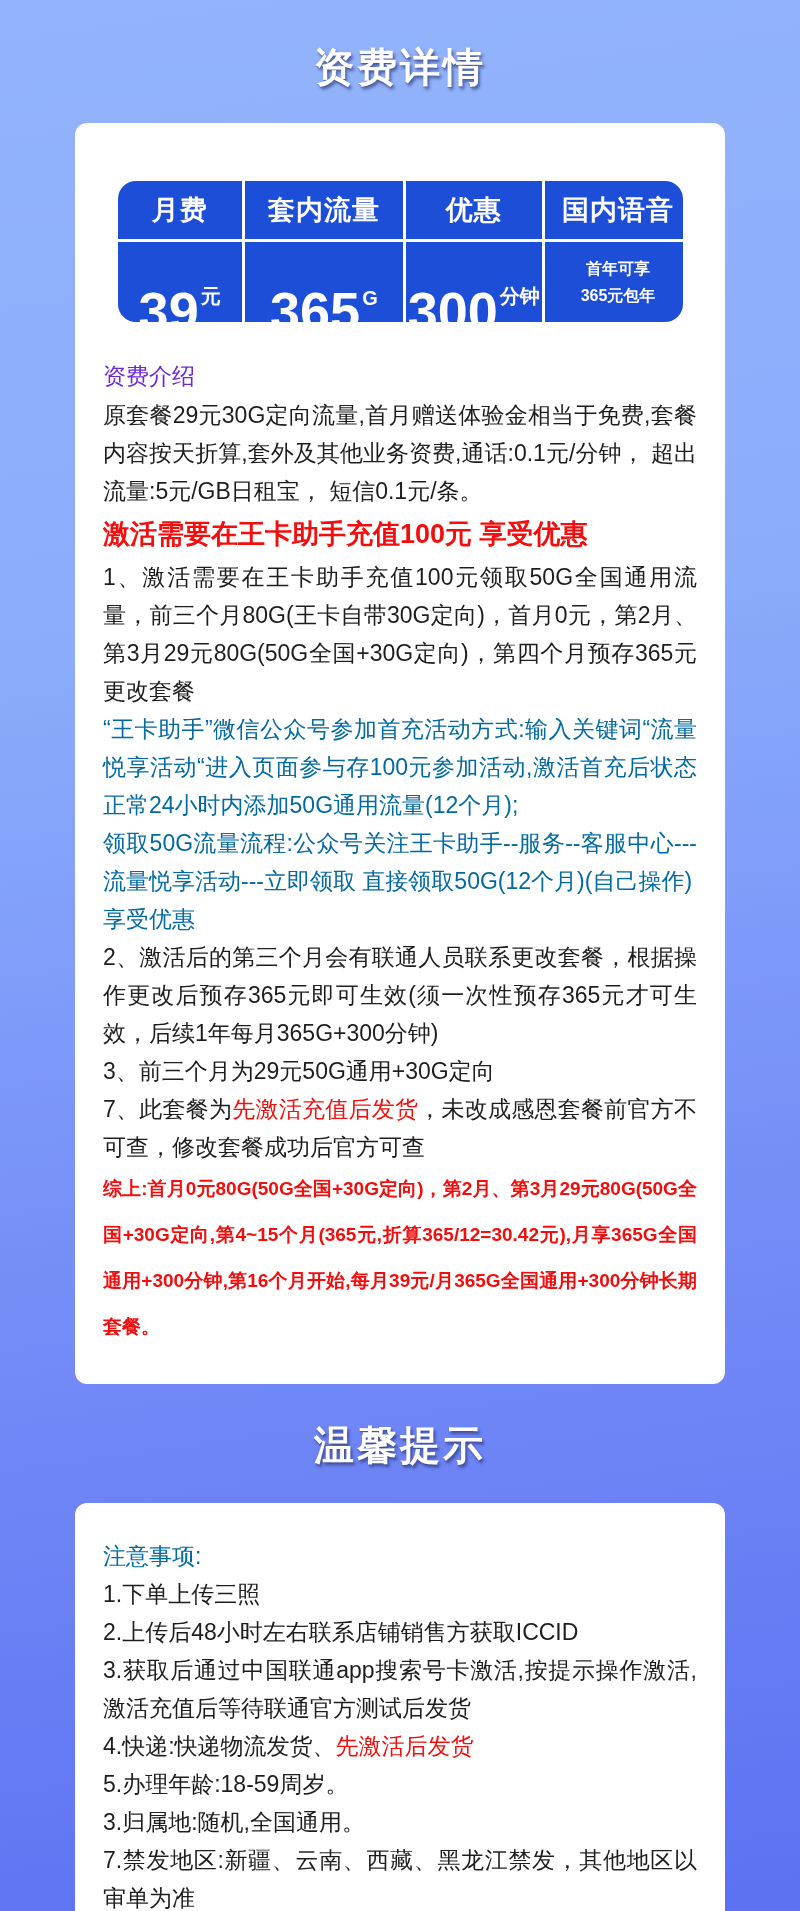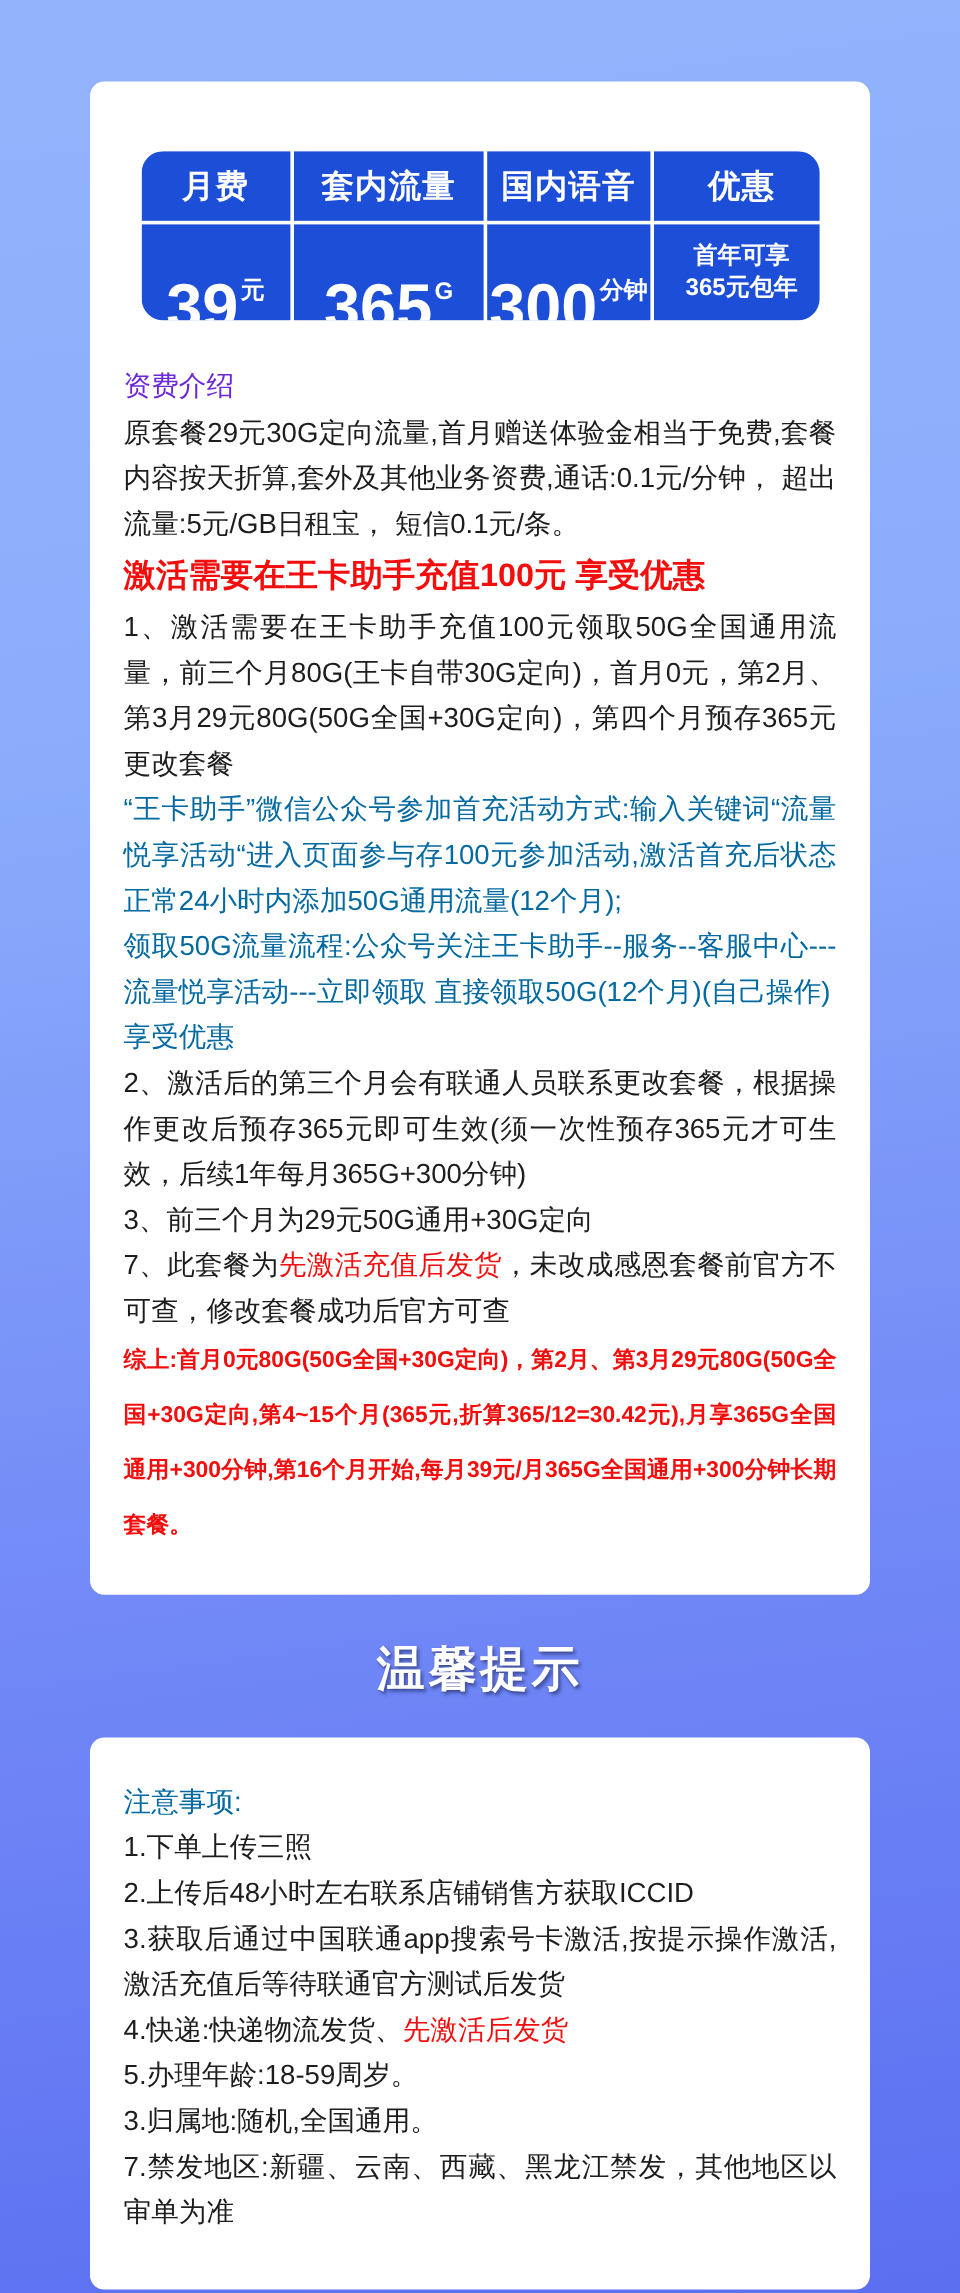--- a/index.html
+++ b/index.html
@@ -32,43 +32,44 @@
   }
   .plan-cell {
     background:#1d4ed8; color:#ffffff; display:flex;
     align-items:center; justify-content:center; text-align:center;
   }
   .plan-cell.th { height:58px; font-size:27px; font-weight:bold; letter-spacing:1px; }
   .plan-cell.td { height:80px; }
   .big-val { font-size:54px; font-weight:bold; line-height:1;margin-top:32px; }
   .unit { font-size:20px; font-weight:bold; align-self:flex-end; margin:0 0 12px 2px; }
   .val-wrap { display:flex; align-items:stretch; justify-content:center; height:100%; padding-top:10px; }
-  .two-line { font-size:20px; font-weight:600; line-height:27px; }
+  .two-line { font-size:16px; font-weight:600; line-height:27px; }
 
   
   .p { font-size:23px; line-height:38px; color:#1d1d1d; text-align:justify; }
   .red  { color:#0369a1; }
   .redhead { font-size:23px; line-height:40px; color:#6d28d9; }
   .big-red-head { font-size:27px; font-weight:bold; color:#f30d0d; line-height:48px; }
   .summary { font-size:19px; font-weight:bold; color:#f30d0d; line-height:46px; text-align:justify; }
   .inline-red { color:#f20f0f; }
 </style>
 </head>
 <body>
 
 <div class="page">
 
+  <h1 class="page-title">资费详情</h1>
 
   <section class="card first">
 
     <div class="plan-table">
       <div class="plan-cell th">月费</div>
       <div class="plan-cell th">套内流量</div>
+      <div class="plan-cell th">优惠</div>
       <div class="plan-cell th">国内语音</div>
-      <div class="plan-cell th">优惠</div>
 
       <div class="plan-cell td">
         <span class="val-wrap">
           <span class="big-val">39</span>
           <span class="unit">元</span>
         </span>
       </div>
       <div class="plan-cell td">
         <span class="val-wrap">
           <span class="big-val">365</span>

